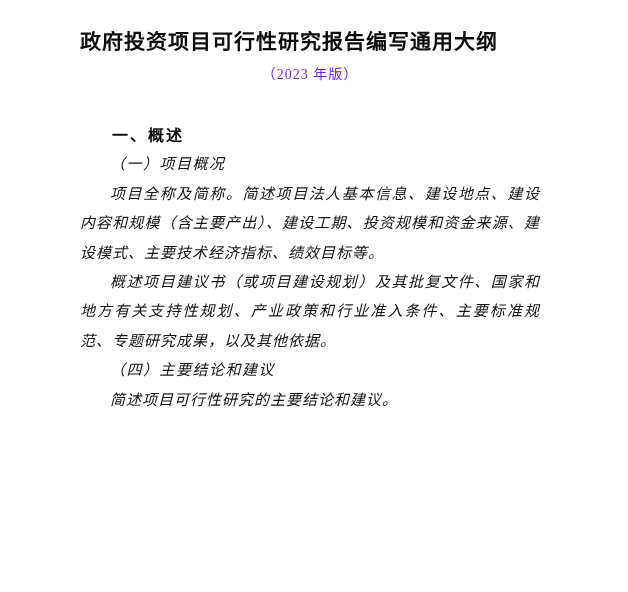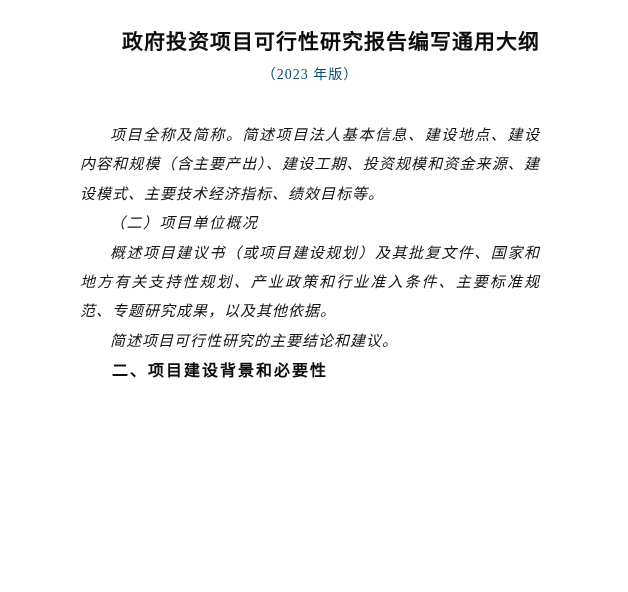--- a/index.html
+++ b/index.html
@@ -20,32 +20,32 @@
     background: #ffffff;
     color: #141414;
   }
   .doc-title {
     margin: 0;
     font-family: "Liberation Serif", serif;
     font-weight: 700;
     font-size: 21px;
     line-height: 32px;
     letter-spacing: 1px;
-    text-align: right;
+    text-align: left;
     white-space: nowrap;
     color: #0d0d0d;
   }
   .doc-subtitle {
     margin: 6px 0 0 0;
     font-family: "Liberation Serif", serif;
     font-size: 14px;
     line-height: 22px;
     letter-spacing: 1px;
     text-align: center;
-    color: #0c4a6e;
+    color: #6d28d9;
   }
   .doc-body {
     margin-top: 35px;
     font-family: "Liberation Serif", serif;
     font-style: italic;
     font-size: 15px;
     line-height: 29.4px;
     letter-spacing: 1px;
     text-align: justify;
     text-justify: inter-ideograph;
@@ -80,25 +80,26 @@
 <body>
 
 <div class="doc-page">
 
   <h1 class="doc-title">政府投资项目可行性研究报告编写通用大纲</h1>
 
   <div class="doc-subtitle">（2023 年版）</div>
 
   <div class="doc-body">
 
+    <h2 class="section-heading">一、概述</h2>
 
+    <h3 class="subsection-heading">（一）项目概况</h3>
     <p class="doc-paragraph">项目全称及简称。简述项目法人基本信息、建设地点、建设内容和规模（含主要产出）、建设工期、投资规模和资金来源、建设模式、主要技术经济指标、绩效目标等。</p>
 
-    <h3 class="subsection-heading">（二）项目单位概况</h3>
 
     <p class="doc-paragraph">概述项目建议书（或项目建设规划）及其批复文件、国家和地方有关支持性规划、产业政策和行业准入条件、主要标准规范、专题研究成果，以及其他依据。</p>
 
+    <h3 class="subsection-heading">（四）主要结论和建议</h3>
     <p class="doc-paragraph">简述项目可行性研究的主要结论和建议。</p>
 
-    <h2 class="section-heading">二、项目建设背景和必要性</h2>
 
   </div>
 </div>
 
 </body></html>

